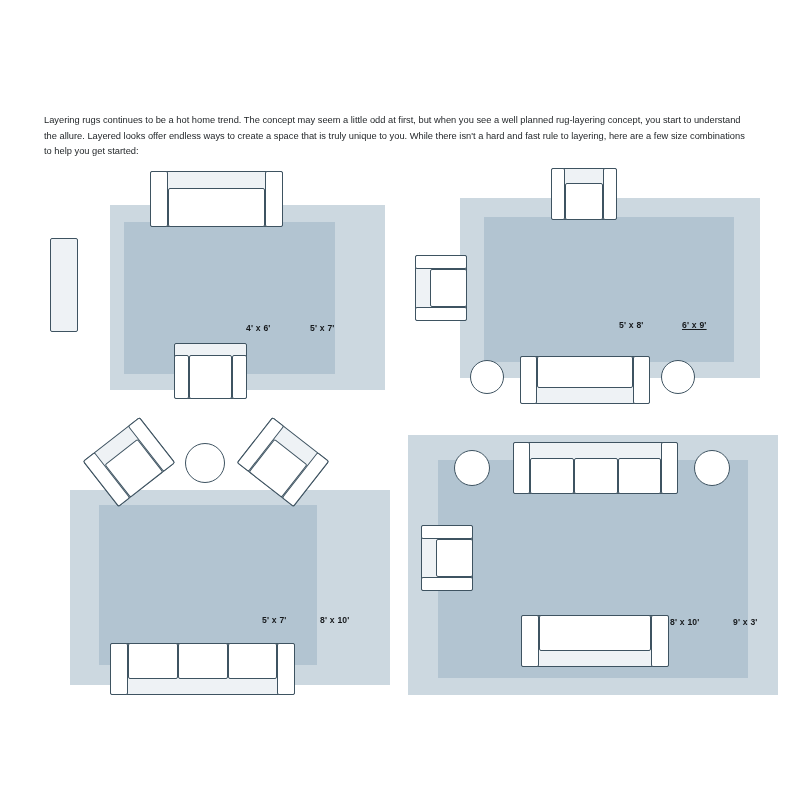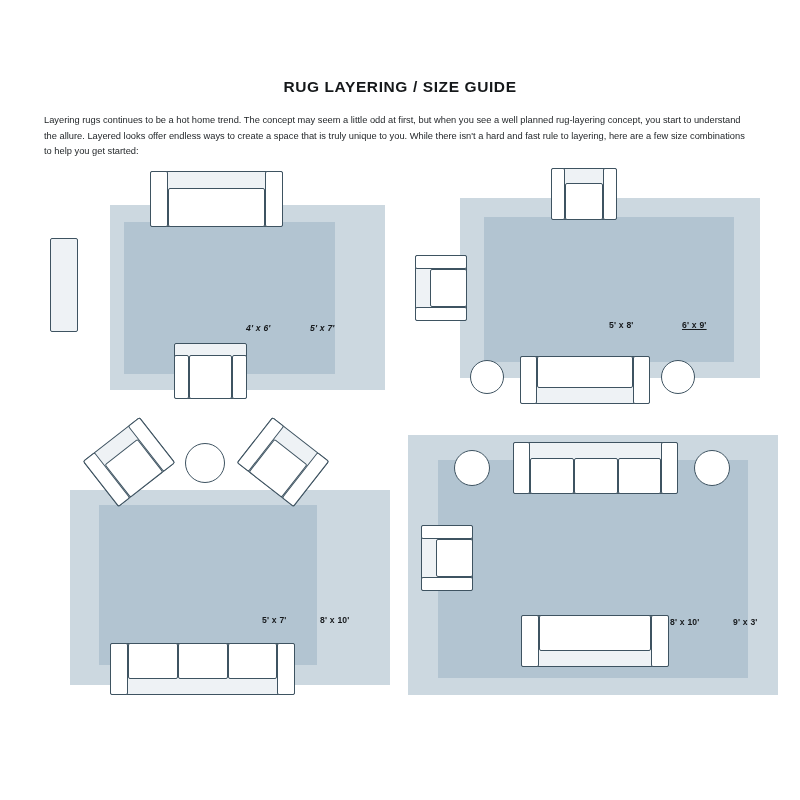--- a/index.html
+++ b/index.html
@@ -73,24 +73,23 @@
     background: #ffffff;
     border-radius: 50%;
   }
   .panel-wrap { position: absolute; }
 </style>
 </head>
 <body>
 
 <div class="page">
 
-  <div class="title">RUG LAYERING / SIZE GUIDE</div>
   <div class="intro">Layering rugs continues to be a hot home trend. The concept may seem a little odd at first, but when you see a well planned rug-layering concept, you start to understand the allure. Layered looks offer endless ways to create a space that is truly unique to you. While there isn't a hard and fast rule to layering, here are a few size combinations to help you get started:</div>
 
-  <div class="panel-wrap" style="left:40px; top:160px; width:330px; height:245px;font-style:italic;">
+  <div class="panel-wrap" style="left:40px; top:160px; width:330px; height:245px;">
 
     <div class="outer-rug" style="left:70px; top:45px; width:275px; height:185px;"></div>
 
     <div class="inner-rug" style="left:84px; top:62px; width:211px; height:152px;"></div>
 
     <div class="fur light r2" style="left:10px; top:78px; width:28px; height:94px;"></div>
 
     <div class="fur light r2" style="left:110px; top:11px; width:133px; height:56px;"></div>
     <div class="fur r2" style="left:110px; top:11px; width:18px; height:56px;"></div>
     <div class="fur r2" style="left:225px; top:11px; width:18px; height:56px;"></div>
@@ -122,21 +121,21 @@
     <div class="fur r2" style="left:22px; top:109px; width:37px; height:38px;"></div>
 
     <div class="fur light r2" style="left:112px; top:196px; width:130px; height:48px;"></div>
     <div class="fur r2" style="left:112px; top:196px; width:17px; height:48px;"></div>
     <div class="fur r2" style="left:225px; top:196px; width:17px; height:48px;"></div>
     <div class="fur r2" style="left:129px; top:196px; width:96px; height:32px;"></div>
 
     <div class="round" style="left:62px; top:200px; width:34px; height:34px;"></div>
     <div class="round" style="left:253px; top:200px; width:34px; height:34px;"></div>
 
-    <div class="label" style="left:201px; top:160px;">5' x 8'</div>
+    <div class="label" style="left:211px; top:160px;">5' x 8'</div>
     <div class="label" style="left:274px; top:160px;text-decoration:underline;">6' x 9'</div>
   </div>
 
   <div class="panel-wrap" style="left:55px; top:425px; width:340px; height:280px;">
 
     <div class="outer-rug" style="left:15px; top:65px; width:320px; height:195px;"></div>
 
     <div class="inner-rug" style="left:44px; top:80px; width:218px; height:160px;"></div>
 
     <div style="position:absolute; left:38px; top:8px; width:72px; height:58px; transform: rotate(-38deg);">

